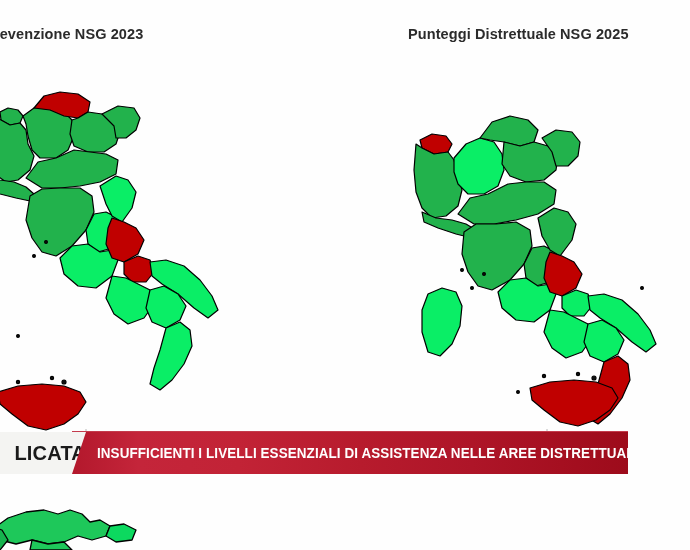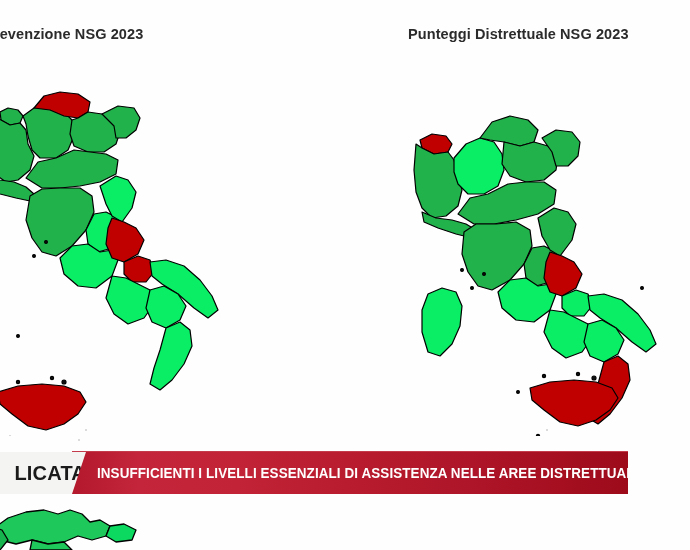--- a/index.html
+++ b/index.html
@@ -45,21 +45,21 @@
     overflow: hidden;
   }
   #map-left  { left: -78px; width: 330px; }
   #map-right { left: 392px; width: 300px; }
   .map-panel svg { display: block; }
 
   
   #lower-third {
     position: absolute;
     left: 0;
-    top: 452px;
+    top: 432px;
     width: 635px;
     height: 42px;
   }
 
   
   #region-plate {
     position: absolute;
     left: -54px;
     top: 0;
     width: 150px;
@@ -142,21 +142,21 @@
     border-radius: 50%;
   }
 </style>
 </head>
 <body>
 
 <div id="screen">
 
   <div id="title-left" class="chart-title">ggi Prevenzione NSG 2023</div>
 
-  <div id="title-right" class="chart-title">Punteggi Distrettuale NSG 2023</div>
+  <div id="title-right" class="chart-title">Punteggi Distrettuale NSG 2025</div>
 
   <div id="map-left" class="map-panel">
     <svg width="330" height="390" viewBox="0 0 330 390">
       <g stroke="#000000" stroke-width="1.2" stroke-linejoin="round">
 
         <path fill="#22b24c" d="M78 66 L86 62 L96 64 L101 70 L98 77 L88 79 L79 74 Z"></path>
 
         <path fill="#22b24c" d="M72 70 L79 74 L88 79 L98 77 L104 84 L106 98 L112 110 L108 124 L96 134 L84 136 L74 129 L66 116 L62 100 L64 84 Z"></path>
 
         <path fill="#22b24c" d="M66 132 L78 134 L92 136 L104 141 L112 148 L108 155 L94 152 L78 148 L66 142 Z"></path>

